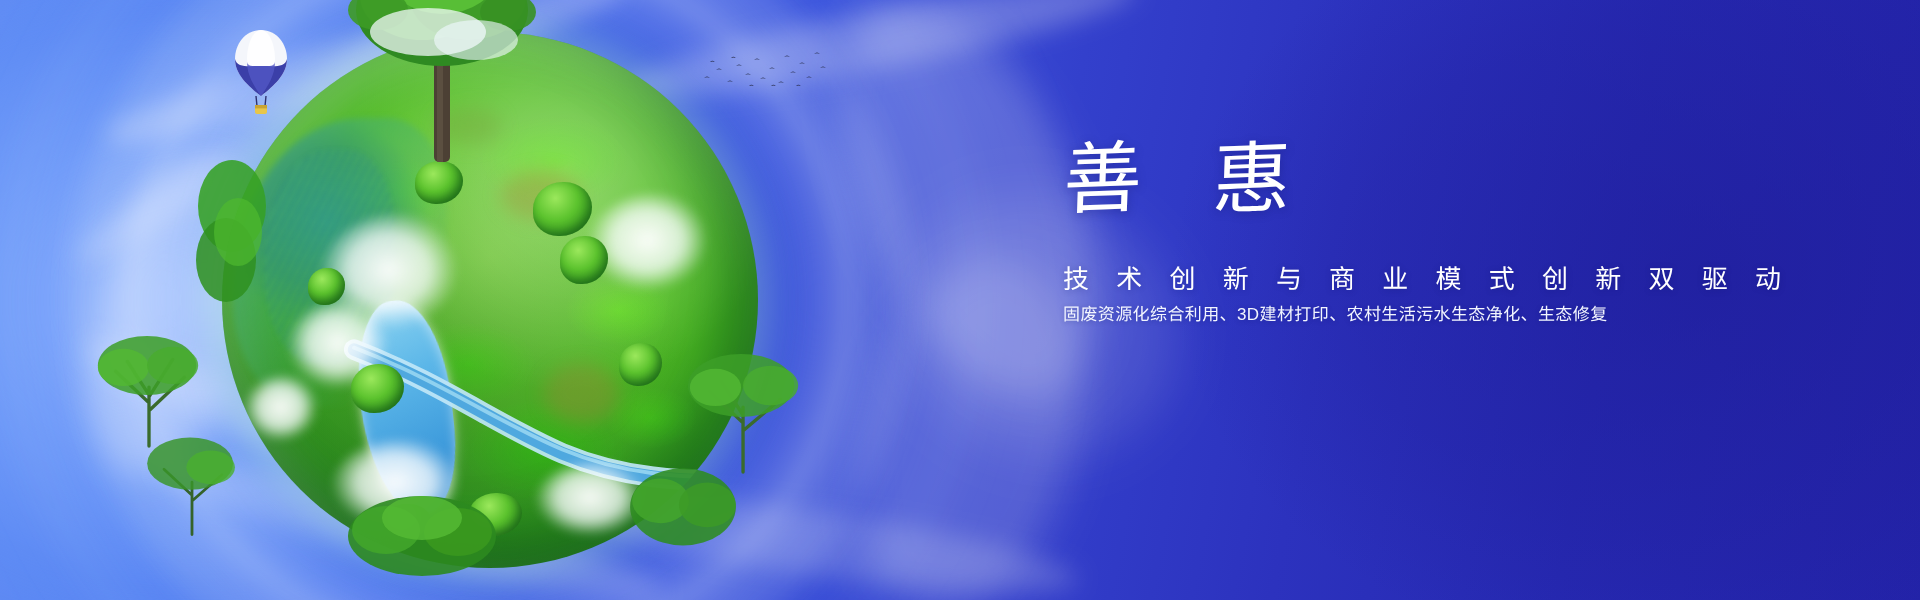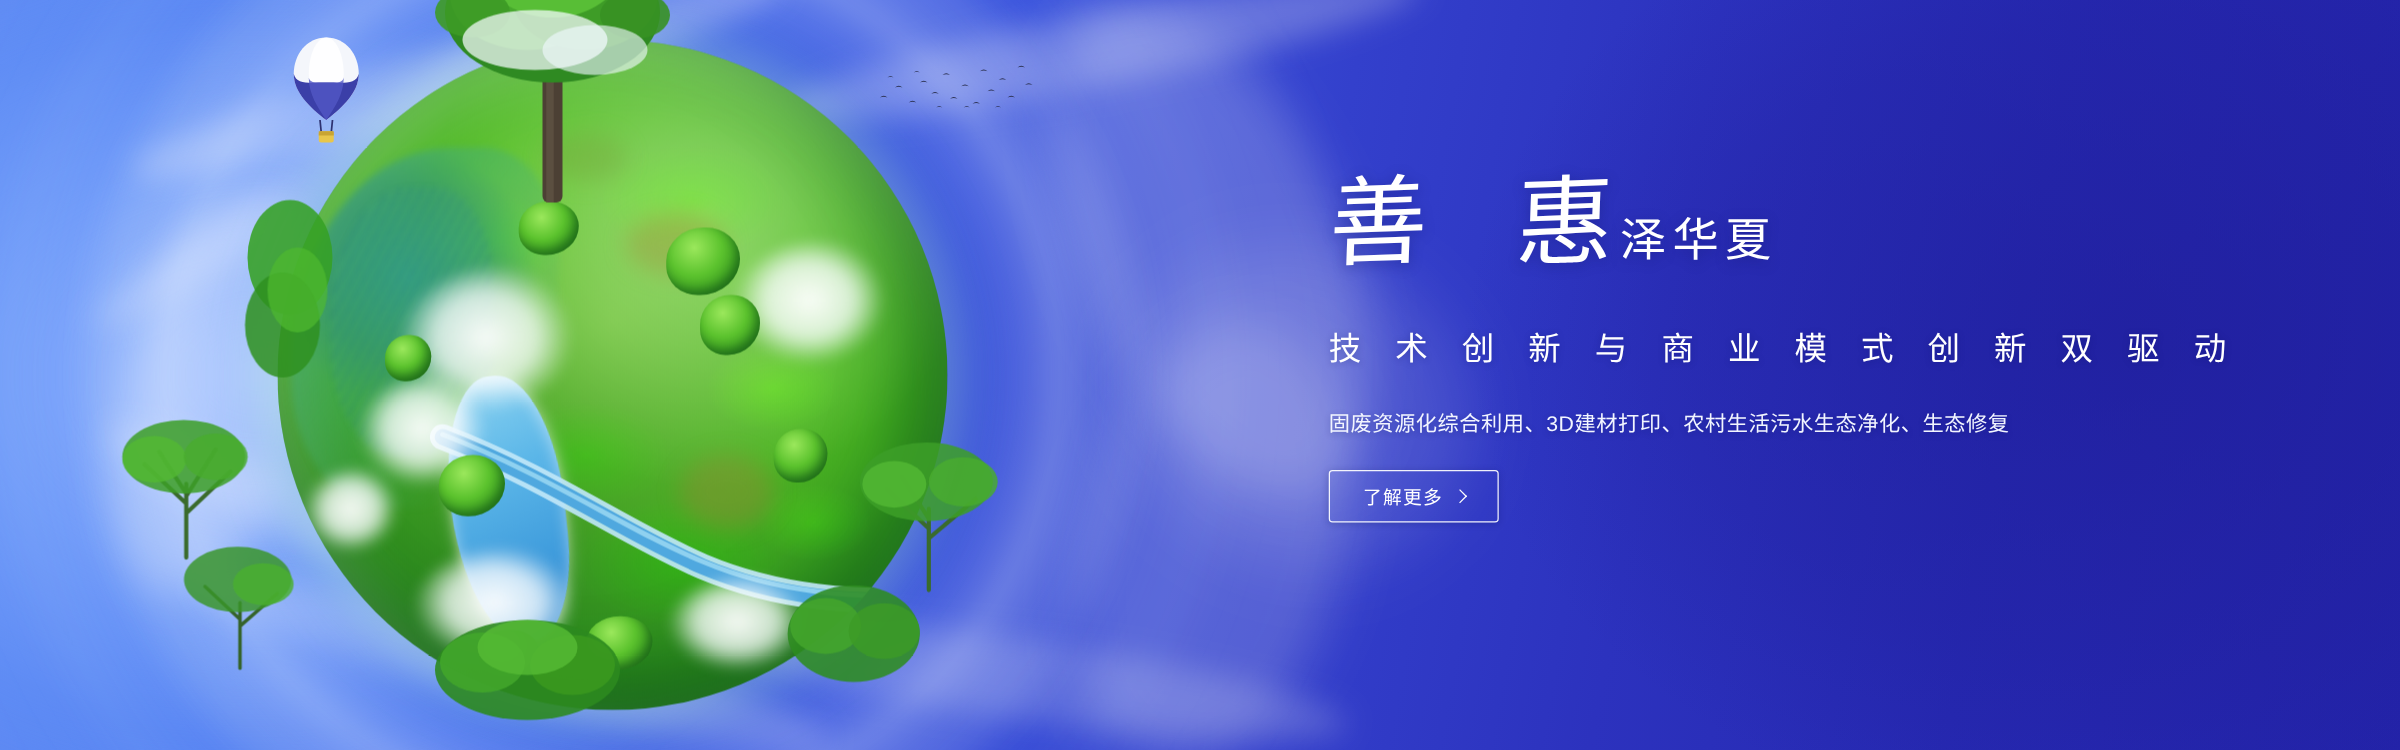--- a/index.html
+++ b/index.html
@@ -217,21 +217,21 @@
   .subtitle{
     margin-top:6px;
     font-size:26px;line-height:1.2;font-weight:400;
     letter-spacing:10px;
     color:#FFFFFF;
     text-shadow:0 1px 6px rgba(14,20,96,.30);
     white-space:nowrap;
     text-align:center;
   }
   .desc{
-    margin-top:33px;
+    margin-top:8px;
     font-size:17px;line-height:1.4;font-weight:400;
     letter-spacing:.4px;
     color:#F2F5FF;
     text-shadow:0 1px 5px rgba(14,20,96,.30);
     white-space:nowrap;
   }
   .cta{
     margin-top:24px;
     display:inline-flex;align-items:center;justify-content:center;
     gap:9px;
@@ -430,26 +430,21 @@
 
   <div class="copy">
 
     <div class="headline">
       <span class="hl-group">
         <span class="hl-big">善</span>
       </span>
       <span class="hl-gap"></span>
       <span class="hl-group">
         <span class="hl-big">惠</span>
-        <span class="hl-small">泽华夏</span>
       </span>
     </div>
 
     <div class="subtitle">技 术 创 新 与 商 业 模 式 创 新 双 驱 动</div>
     <div class="desc">固废资源化综合利用、3D建材打印、农村生活污水生态净化、生态修复</div>
 
-    <div class="cta">
-      <span>了解更多</span>
-      <span class="chev"></span>
-    </div>
   </div>
 
 </div>
 
 </body></html>

